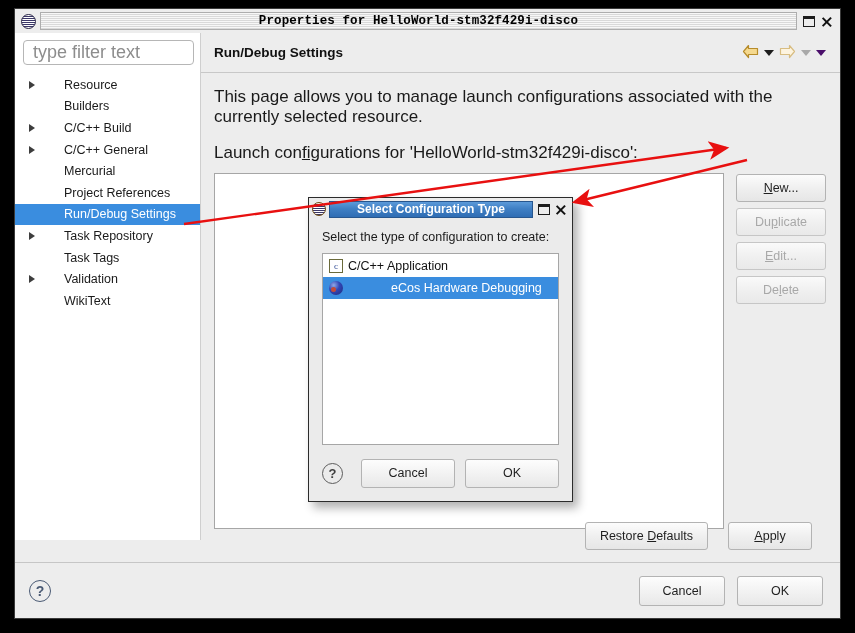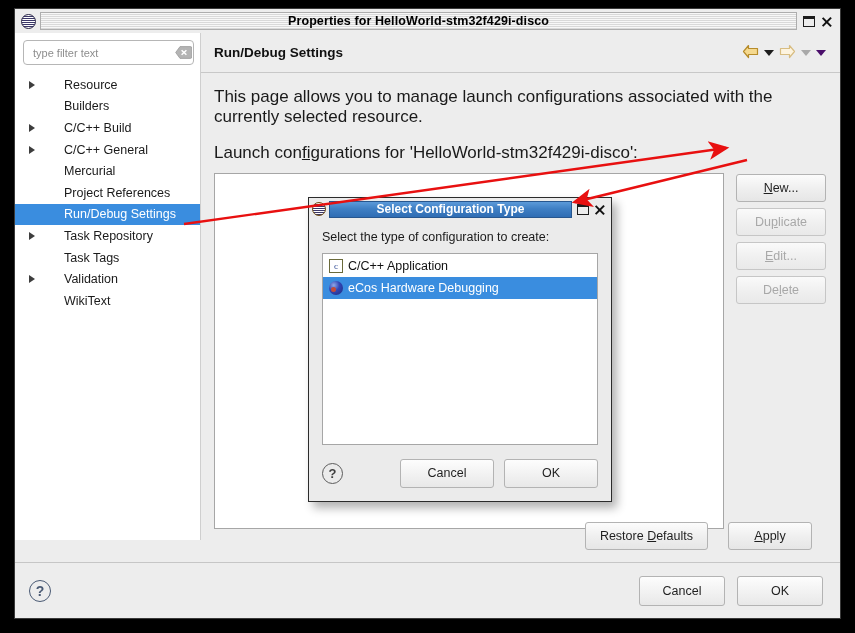--- a/index.html
+++ b/index.html
@@ -59,20 +59,21 @@
     position: relative;
     border: 1px solid #adadad;
     box-sizing: border-box;
     background:
       repeating-linear-gradient(to bottom,
         #f7f7f7 0px, #f7f7f7 1px,
         #d9d9d9 1px, #d9d9d9 2px);
     display: flex;
     align-items: center;
     justify-content: center;
+    font-family: Liberation Mono, monospace;
   }
   .title-text {
     font-size: 12.5px;
     font-weight: bold;
     color: #000;
     background: transparent;
     padding: 0 8px;
     letter-spacing: 0.1px;
     white-space: nowrap;
   }
@@ -149,21 +150,21 @@
     display: flex;
     align-items: center;
     padding: 0 5px 0 9px;
     box-sizing: border-box;
   }
   .filter-input {
     flex: 1 1 auto;
     border: none;
     outline: none;
     font-family: inherit;
-    font-size: 11px;
+    font-size: 18px;
     color: #c2410c;
     background: transparent;
     padding: 0;
   }
   .filter-input::placeholder { color: #8d8d8d; opacity: 1; }
   .clear-icon {
     width: 17px; height: 13px;
     flex: 0 0 auto;
     position: relative;
   }
@@ -360,21 +361,21 @@
     color: #1f1f1f;
     margin-left: 12px;
     cursor: default;
   }
 
   
   #dialog {
     position: absolute;
     left: 293px;
     top: 164px;
-    width: 304px;
+    width: 265px;
     height: 305px;
     background: #ebebeb;
     border: 1px solid #2b2b2b;
     box-sizing: border-box;
     box-shadow: 5px 6px 9px rgba(0,0,0,0.30);
     z-index: 40;
     display: flex;
     flex-direction: column;
   }
   .dlg-title {
@@ -446,20 +447,21 @@
     display: flex;
     align-items: center;
     padding-left: 4px;
     font-size: 12.5px;
     color: #111;
     white-space: nowrap;
   }
   .type-item.sel {
     background: #3a8ddf;
     color: #ffffff;
+    gap: 43px;
   }
   .ic {
     width: 18px; height: 16px;
     flex: 0 0 auto;
     margin-right: 3px;
     display: flex;
     align-items: center;
     justify-content: center;
   }
   .ic-cpp {

